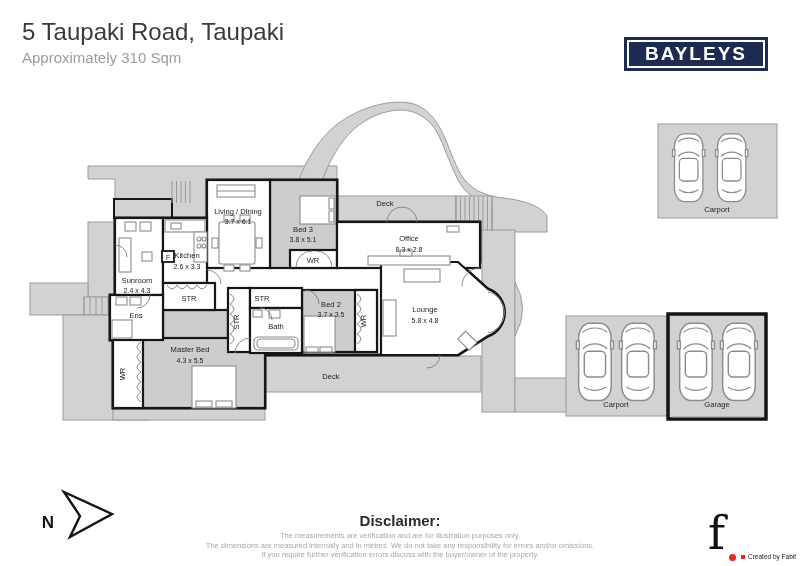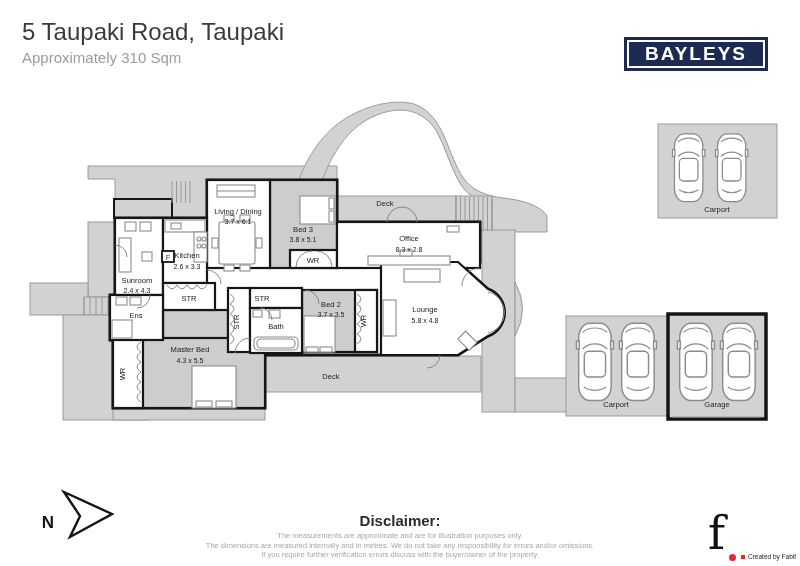--- a/index.html
+++ b/index.html
@@ -243,21 +243,21 @@
     </g>
 
     <g>
       <path d="M64,492 L112,514 L70,537 L80,516 Z" fill="#fff" stroke="#141414" stroke-width="2.4" stroke-linejoin="miter"></path>
       <text class="north-n" x="48" y="528" text-anchor="middle">N</text>
     </g>
   </svg>
 
   <div class="disclaimer">
     <div class="d-title">Disclaimer:</div>
-    <div class="d-line">The measurements are approximate and are for illustration purposes only.</div>
+    <div class="d-line">The measurements are verification and are for illustration purposes only.</div>
     <div class="d-line">The dimensions are measured internally and in metres. We do not take any responsibility for errors and/or omissions.</div>
     <div class="d-line">If you require further verification errors discuss with the buyer/owner of the property.</div>
   </div>
 
   <div class="credit">
     <span class="f">f</span>
     <span class="dot"></span>
     <span class="line"><span class="sq"></span><span>Created by Fabit</span></span>
   </div>
 

